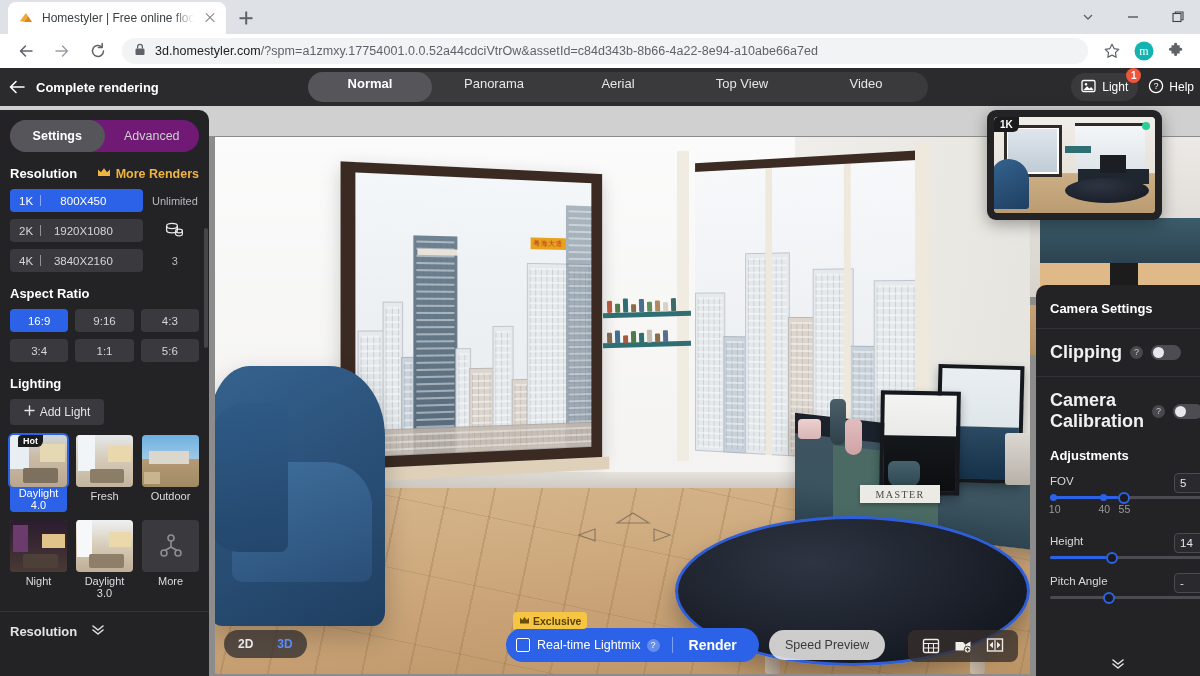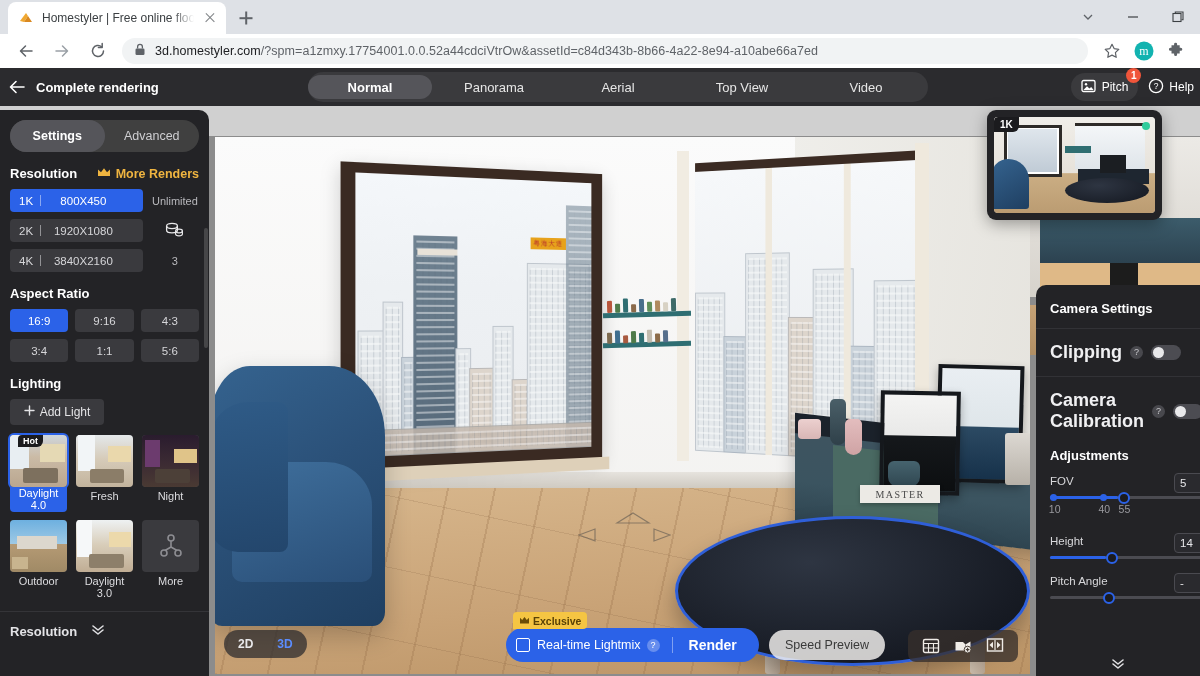--- a/index.html
+++ b/index.html
@@ -190,22 +190,22 @@
     background: #2b2b2e; display: flex; align-items: center; z-index: 20;
   }
   .back-arrow { width: 18px; height: 18px; margin-left: 8px; position: relative; flex:0 0 18px;}
   .hdr-title { color: #fff; font-size: 13px; font-weight: bold; margin-left: 10px; white-space: nowrap; }
   .mode-tabs {
     position:absolute; left: 308px; top: 4px;
     height: 30px; background: #3a3a3d; border-radius: 15px;
     display: flex; align-items: center;
   }
   .mode-tab {
-    height: 24px; padding: 11px 24px; border-radius: 15px;
-    display: flex; align-items: center; justify-content: center;
+    height: 30px; padding: 11px 24px; border-radius: 15px;
+    display: flex; align-items: flex-end; justify-content: center;
     font-size: 13px; color: #e6e6e6; min-width: 124px;
   }
   .mode-tab.active { background: #55555a; color: #fff; font-weight: bold; }
   .hdr-right { margin-left: auto; display: flex; align-items: center; gap: 4px; padding-right: 6px; }
   .images-btn {
     position: relative; display:flex; align-items:center; gap:6px;
     height: 28px; padding: 0 10px; border-radius: 14px; background:#3a3a3d;
     color:#fff; font-size:12px;
   }
   .badge {
@@ -215,21 +215,21 @@
   }
   .help-btn { display:flex; align-items:center; gap:5px; color:#fff; font-size:12px; padding-left:6px; }
 
   
   .sidebar {
     position: absolute; left: 0; top: 110px; width: 209px; height: 566px;
     background: #232326; border-radius: 0 10px 0 0;
     z-index: 15; overflow: hidden;
   }
   .seg {
-    margin: 10px; height: 32px; background:#404040; border-radius:16px;
+    margin: 10px; height: 32px; background:#701a75; border-radius:16px;
     display:flex; align-items:center;
   }
   .seg-item {
     flex:1 1 0; height:32px; border-radius:16px;
     display:flex; align-items:center; justify-content:center;
     font-size:12.5px; color:#cfcfd2;
   }
   .seg-item.active { background:#55555a; color:#fff; font-weight:bold; }
   .sb-section { padding: 0 10px; }
   .sb-head { display:flex; align-items:center; margin: 14px 0 8px; }
@@ -583,21 +583,21 @@
 
     <div class="hdr-right">
       <div class="images-btn">
         <span>
           <svg width="15" height="14" viewBox="0 0 15 14">
             <rect x="1" y="1.5" width="13" height="11" rx="1.6" fill="none" stroke="#fff" stroke-width="1.3"></rect>
             <circle cx="5" cy="5.3" r="1.2" fill="#fff"></circle>
             <path d="M2.4 11 L6 7.2 L8.4 9.6 L10.2 8 L12.6 11 Z" fill="#fff"></path>
           </svg>
         </span>
-        <span>Pitch</span>
+        <span>Light</span>
         <span class="badge">1</span>
       </div>
       <div class="help-btn">
         <span>
           <svg width="16" height="16" viewBox="0 0 16 16">
             <circle cx="8" cy="8" r="6.6" fill="none" stroke="#fff" stroke-width="1.3"></circle>
             <text x="8" y="11.4" font-size="8.5" fill="#fff" text-anchor="middle" font-family="Liberation Sans, sans-serif">?</text>
           </svg>
         </span>
         <span>Help</span>
@@ -721,35 +721,35 @@
             <div style="position:absolute;inset:0;background:linear-gradient(180deg,#e4e8ea 0%,#d6cbb9 46%,#c3b49d 100%);"></div>
             <div style="position:absolute;left:4%;top:0;width:30%;height:70%;background:#f2f5f7;"></div>
             <div style="position:absolute;left:56%;top:22%;width:40%;height:30%;background:#ead8ac;"></div>
             <div style="position:absolute;left:24%;bottom:8%;width:60%;height:26%;background:#8b7d68;border-radius:2px;"></div>
           </div>
           <div class="light-label">Fresh</div>
         </div>
 
         <div class="light-cell">
           <div class="light-thumb">
+            <div style="position:absolute;inset:0;background:linear-gradient(180deg,#6db0e0 0%,#9fc9e4 46%,#b59a74 47%,#a08a66 100%);"></div>
+            <div style="position:absolute;left:12%;top:30%;width:70%;height:26%;background:#dcd7cd;"></div>
+            <div style="position:absolute;left:4%;bottom:6%;width:28%;height:22%;background:#c8b48e;"></div>
+          </div>
+          <div class="light-label">Outdoor</div>
+        </div>
+
+        <div class="light-cell">
+          <div class="light-thumb">
             <div style="position:absolute;inset:0;background:linear-gradient(180deg,#2a1c2e 0%,#3b2a33 52%,#4a3a33 100%);"></div>
             <div style="position:absolute;left:6%;top:10%;width:26%;height:52%;background:#6c3b6e;"></div>
             <div style="position:absolute;left:56%;top:26%;width:40%;height:28%;background:#e0c489;"></div>
             <div style="position:absolute;left:22%;bottom:8%;width:62%;height:26%;background:#4c4038;border-radius:2px;"></div>
           </div>
           <div class="light-label">Night</div>
-        </div>
-
-        <div class="light-cell">
-          <div class="light-thumb">
-            <div style="position:absolute;inset:0;background:linear-gradient(180deg,#6db0e0 0%,#9fc9e4 46%,#b59a74 47%,#a08a66 100%);"></div>
-            <div style="position:absolute;left:12%;top:30%;width:70%;height:26%;background:#dcd7cd;"></div>
-            <div style="position:absolute;left:4%;bottom:6%;width:28%;height:22%;background:#c8b48e;"></div>
-          </div>
-          <div class="light-label">Outdoor</div>
         </div>
 
         <div class="light-cell">
           <div class="light-thumb">
             <div style="position:absolute;inset:0;background:linear-gradient(180deg,#eef1f2 0%,#d8cdb9 48%,#c0ad94 100%);"></div>
             <div style="position:absolute;left:2%;top:0;width:26%;height:72%;background:#f6f8f9;"></div>
             <div style="position:absolute;left:58%;top:24%;width:38%;height:28%;background:#ecd9ab;"></div>
             <div style="position:absolute;left:22%;bottom:8%;width:62%;height:26%;background:#8d7f6a;border-radius:2px;"></div>
           </div>
           <div class="light-label">Daylight 3.0</div>

